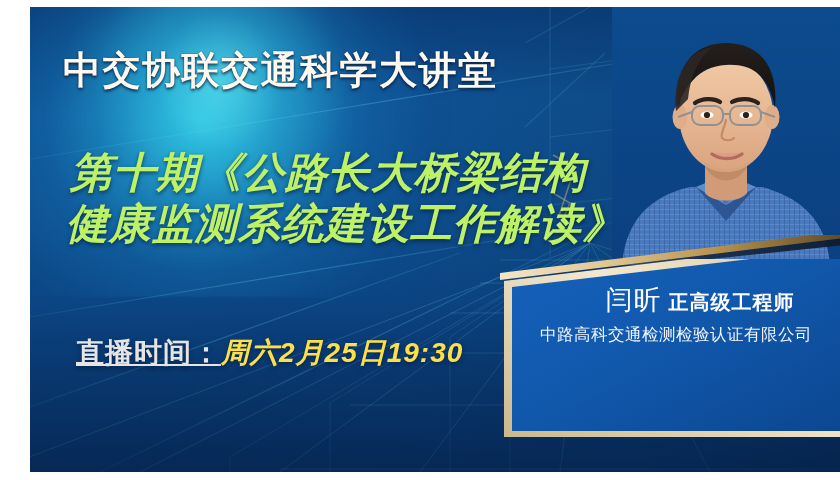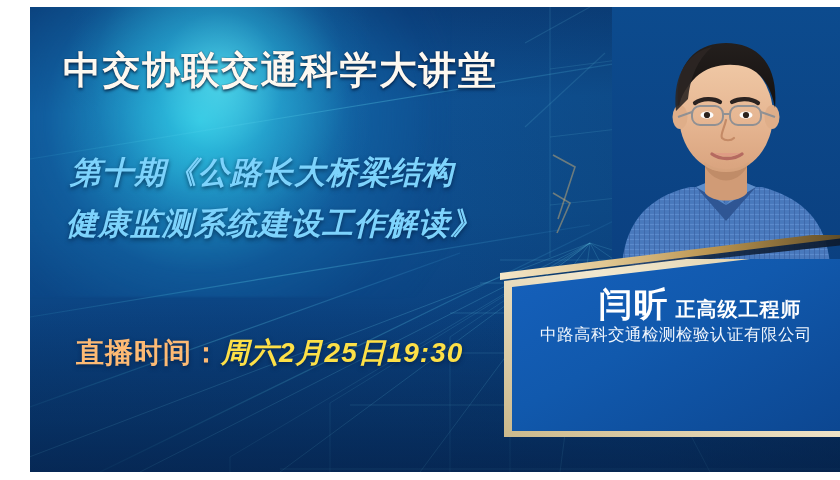--- a/index.html
+++ b/index.html
@@ -143,22 +143,22 @@
     color: #fff;
     text-align: center;
   }
   .speaker-line1 {
     position: absolute;
     left: 0; right: 0;
     top: 23px;
     white-space: nowrap;
   }
   .speaker-name {
-    font-size: 34px;
-    font-weight: bold;
+    font-size: 27px;
+    font-weight: normal;
     letter-spacing: 1px;
     vertical-align: baseline;
     margin-left: 48px;
   }
   .speaker-title {
     font-size: 20px;
     font-weight: bold;
     margin-left: 7px;
     letter-spacing: 1px;
     vertical-align: baseline;
@@ -186,22 +186,22 @@
     text-shadow:
        0 2px 3px rgba(2,24,56,0.75),
        0 0 1px rgba(2,24,56,0.9);
   }
 
   
   #subtitle {
     position: absolute;
     left: 40px;
     top: 140px;
-    color: #7dd3fc;
-    font-size: 31px;
+    color: #bef264;
+    font-size: 42px;
     font-style: italic;
     font-weight: bold;
     line-height: 51px;
     letter-spacing: 1px;
     white-space: nowrap;
     text-shadow: 0 2px 4px rgba(2,24,56,0.65);
   }
   #subtitle .ln { display: block; }
   #subtitle .ln2 { margin-left: -4px; }
 
@@ -209,21 +209,21 @@
   #livetime {
     position: absolute;
     left: 46px;
     top: 327px;
     white-space: nowrap;
     font-size: 28px;
     font-weight: bold;
     letter-spacing: 1px;
     text-shadow: 0 2px 4px rgba(2,24,56,0.6);
   }
-  .lt-label { color: #fdba74; }
+  .lt-label { color: #e5e5e5; text-decoration: underline; }
   .lt-value { color: #fde047; font-style: italic; }
 </style>
 </head>
 <body>
 
 <div id="poster">
 
   <div id="canvas">
 
     <div class="bg-base2"></div>

